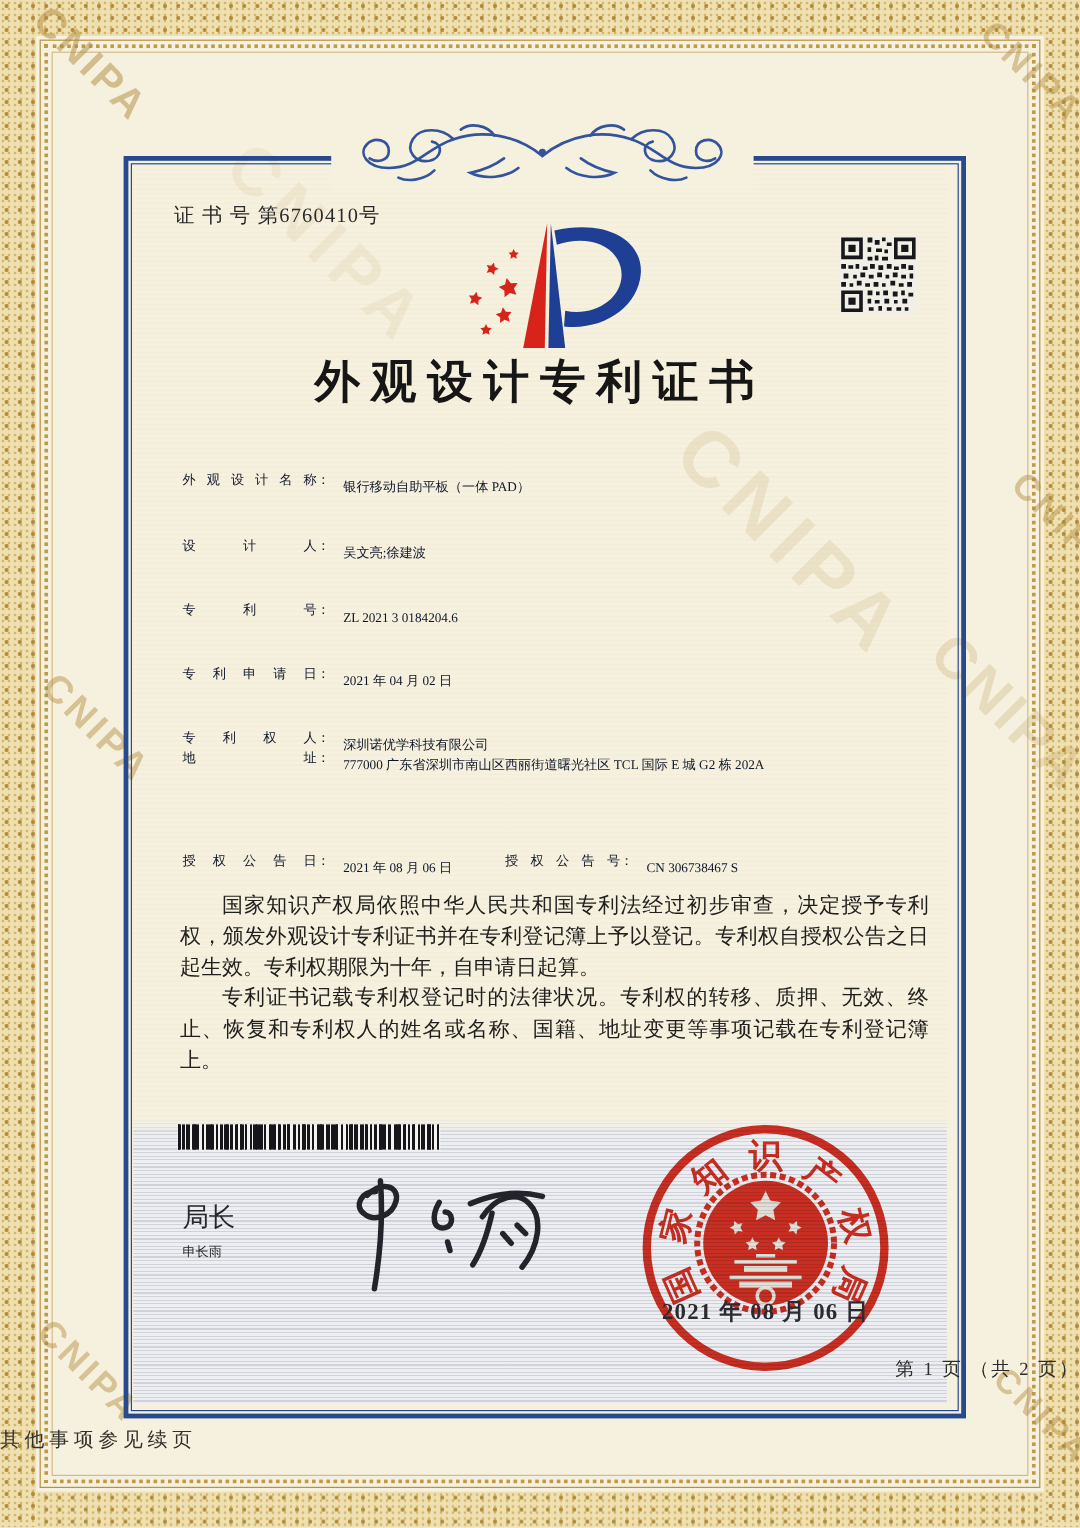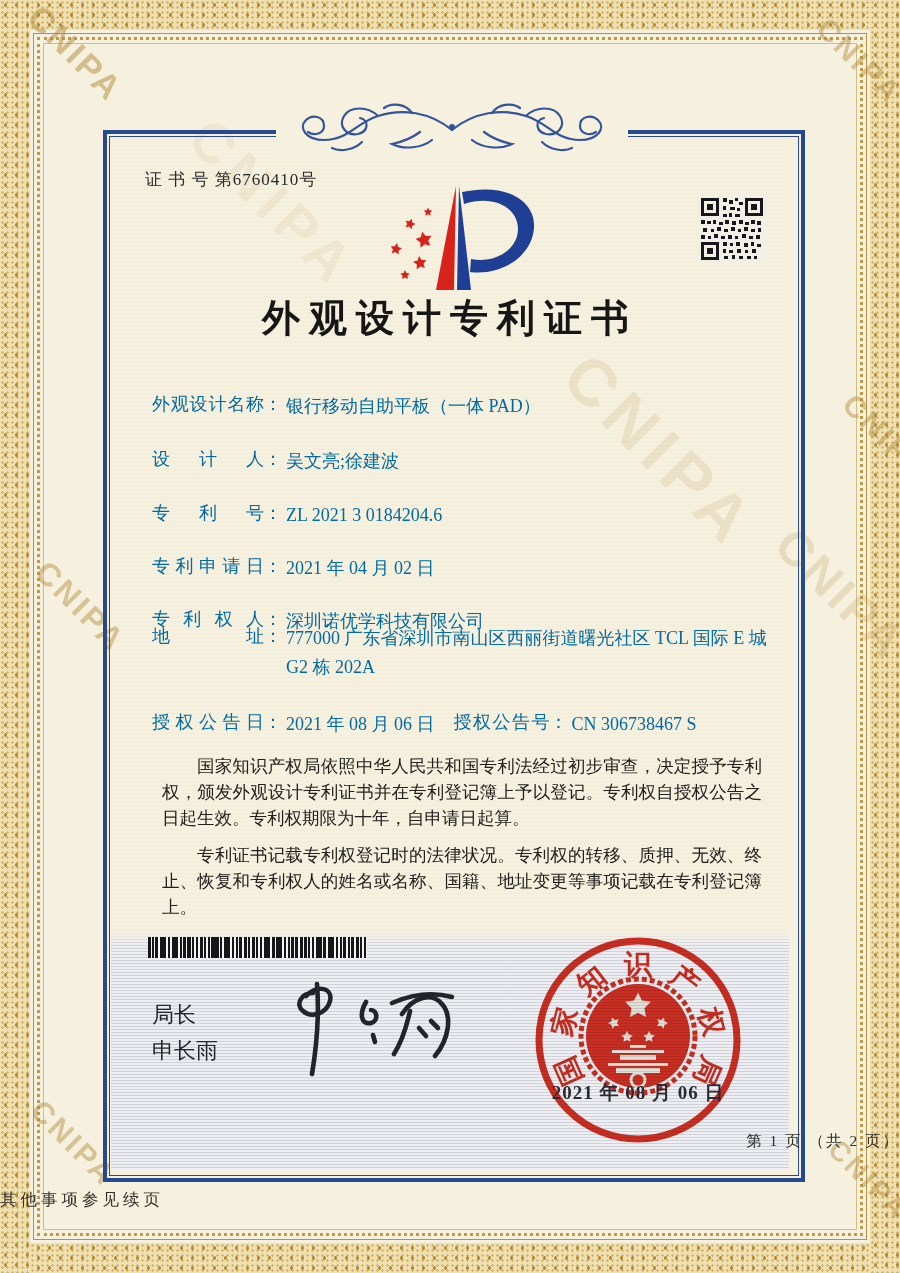--- a/index.html
+++ b/index.html
@@ -27,36 +27,36 @@
                               repeating-linear-gradient(180deg, rgba(148,152,168,.32) 0 1px, transparent 1px 3px);}
   
   .wm{position:absolute;font-family:"Liberation Sans","DejaVu Sans",sans-serif;font-weight:bold;
       color:#b08c3e;transform:rotate(45deg);letter-spacing:3px;pointer-events:none;}
   
   .cert-no{position:absolute;left:145px;top:168px;font-size:17px;letter-spacing:1px;color:#2a2a2a}
   .logo{position:absolute;left:370px;top:182px}
   .qr{position:absolute;left:699px;top:196px}
   .title{position:absolute;left:0;top:293px;width:100%;text-align:center;font-size:38px;font-weight:bold;
          letter-spacing:9px;color:#161616}
-  .row{position:absolute;left:152px;display:flex;font-size:18px;color:#0369a1}
+  .row{position:absolute;left:152px;display:flex;font-size:11px;color:#0f172a}
   .flabel{display:inline-block;width:112px;text-align:justify;text-align-last:justify;white-space:nowrap}
   .colon{display:inline-block;width:22px}
   .fvalue{white-space:pre-wrap;line-height:29px}
   .addr .fvalue{max-width:498px}
-  .pair2{display:flex;margin-left:19px}
+  .pair2{display:flex;margin-left:44px}
   .paras{position:absolute;left:150px;top:742px;width:624px;font-size:17.5px;line-height:25.8px;
          text-align:justify;color:#21201e}
-  .paras p{margin:12px;text-indent:2em}
+  .paras p{margin:0;text-indent:2em}
   .barcode{position:absolute;left:148px;top:937px;width:219px;height:21px;background-color:#f3f3f0;
            background-image:repeating-linear-gradient(90deg,#15151a 0 2px,transparent 2px 4px),
                             repeating-linear-gradient(90deg,#15151a 0 1px,transparent 1px 7px),
                             repeating-linear-gradient(90deg,#15151a 0 3px,transparent 3px 13px);}
   .signer-title{position:absolute;left:152px;top:1000px;font-size:22px;color:#26262a;
                 font-family:"Liberation Sans","DejaVu Sans",sans-serif}
-  .signer-name{position:absolute;left:152px;top:1036px;font-size:22px;color:#26262a;
+  .signer-name{position:absolute;left:152px;top:1036px;font-size:11px;color:#26262a;
                font-family:"Liberation Sans","DejaVu Sans",sans-serif}
   .sig-svg{position:absolute;left:272px;top:980px}
   .seal{position:absolute;left:528px;top:930px;width:220px;height:220px;mix-blend-mode:multiply;opacity:.96}
   .seal-date{position:absolute;left:538px;top:1080px;width:200px;text-align:center;font-size:19px;
              font-weight:bold;color:#2a2a30;letter-spacing:1px;z-index:5}
   .page-num{position:absolute;left:0;top:1131px;width:100%;text-align:right;font-size:15.5px;
             letter-spacing:2px;color:#2c2c2c;z-index:4}
   .cont-note{position:absolute;left:0;top:1189px;width:100%;text-align:left;font-size:16.5px;
              letter-spacing:4px;color:#33302a}
 </style>

